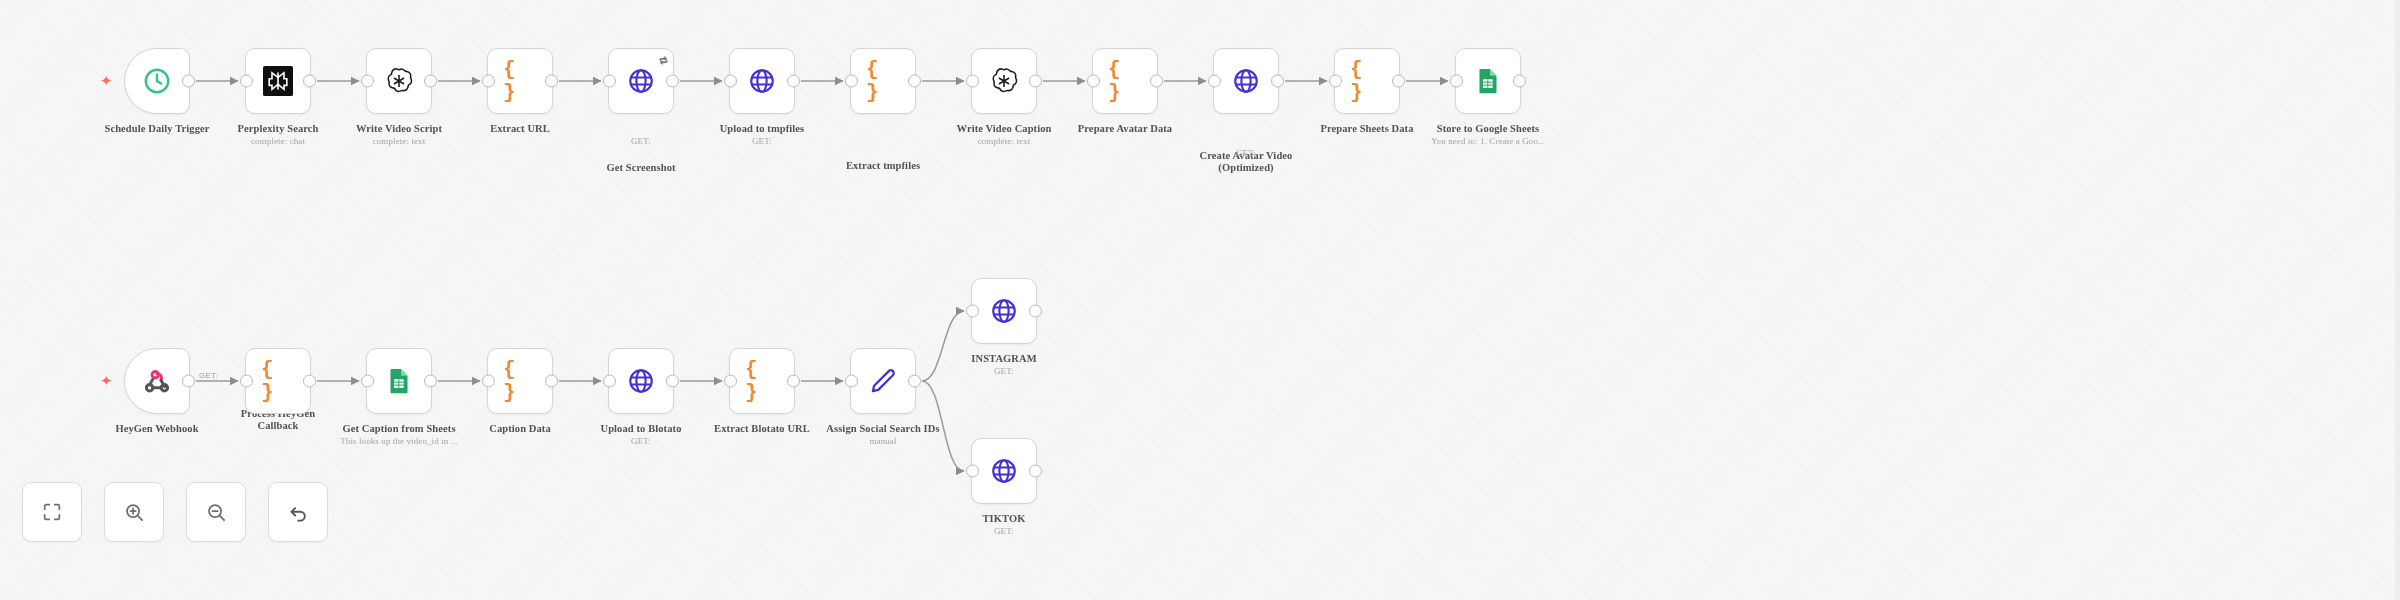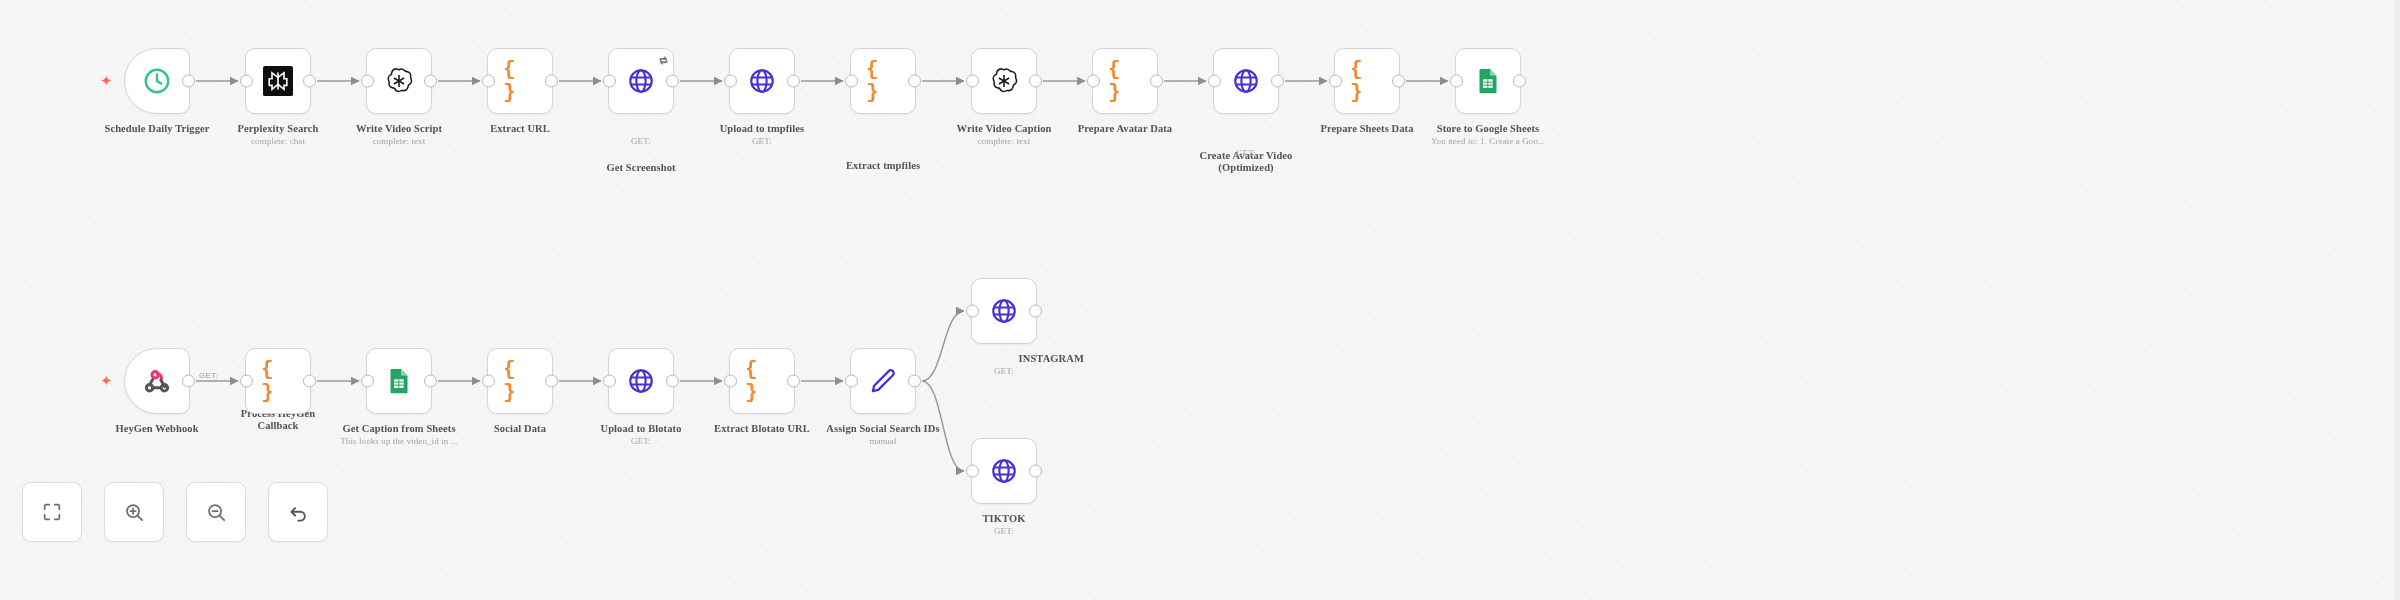--- a/index.html
+++ b/index.html
@@ -312,21 +312,21 @@
       </div>
       <div class="nlabel" style="left: 319px; top: 423px; width: 160px;">Get Caption from Sheets</div>
       <div class="nlabel" style="left: 319px; top: 435px; width: 160px; color: rgb(166, 163, 161); font-weight: 400; font-size: 9px; overflow: hidden; white-space: nowrap; text-overflow: ellipsis;">This looks up the video_id in ...</div>
       <div class="node" style="left: 487px; top: 348px;">
         <span class="glyph">
           <span style="font-family:'Liberation Mono','DejaVu Sans Mono',monospace;font-size:21px;font-weight:700;color:#f08a34;letter-spacing:-1px;">{ }</span>
         </span>
         <span class="port inp"></span>
         <span class="port out"></span>
       </div>
-      <div class="nlabel" style="left: 440px; top: 423px; width: 160px;">Social Data</div>
+      <div class="nlabel" style="left: 440px; top: 423px; width: 160px;">Caption Data</div>
       <div class="node" style="left: 608px; top: 348px;">
         <span class="glyph">
           <svg width="30" height="30" viewBox="0 0 24 24" fill="none" stroke="#4430d6" stroke-width="1.7">
         <circle cx="12" cy="12" r="8.6"></circle>
         <ellipse cx="12" cy="12" rx="3.7" ry="8.6"></ellipse>
         <path d="M3.6 9.2h16.8M3.6 14.8h16.8"></path>
           </svg>
         </span>
         <span class="port inp"></span>
         <span class="port out"></span>
@@ -356,21 +356,21 @@
         <span class="glyph">
           <svg width="30" height="30" viewBox="0 0 24 24" fill="none" stroke="#4430d6" stroke-width="1.7">
         <circle cx="12" cy="12" r="8.6"></circle>
         <ellipse cx="12" cy="12" rx="3.7" ry="8.6"></ellipse>
         <path d="M3.6 9.2h16.8M3.6 14.8h16.8"></path>
           </svg>
         </span>
         <span class="port inp"></span>
         <span class="port out"></span>
       </div>
-      <div class="nlabel" style="left: 924px; top: 353px; width: 160px; text-align: right;">INSTAGRAM</div>
+      <div class="nlabel" style="left: 924px; top: 353px; width: 160px;">INSTAGRAM</div>
       <div class="nlabel" style="left: 924px; top: 365px; width: 160px; color: rgb(166, 163, 161); font-weight: 400; font-size: 9px; overflow: hidden; white-space: nowrap; text-overflow: ellipsis;">GET:</div>
       <div class="node" style="left: 971px; top: 438px;">
         <span class="glyph">
           <svg width="30" height="30" viewBox="0 0 24 24" fill="none" stroke="#4430d6" stroke-width="1.7">
         <circle cx="12" cy="12" r="8.6"></circle>
         <ellipse cx="12" cy="12" rx="3.7" ry="8.6"></ellipse>
         <path d="M3.6 9.2h16.8M3.6 14.8h16.8"></path>
           </svg>
         </span>
         <span class="port inp"></span>

